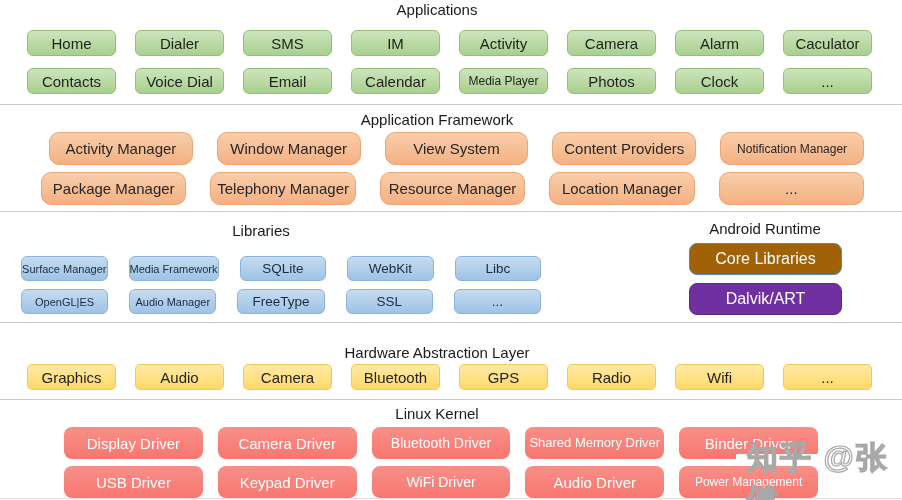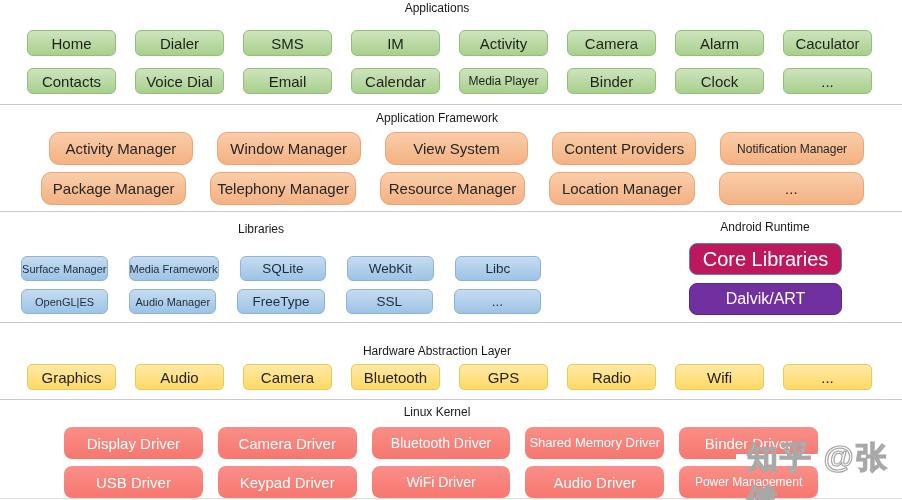--- a/index.html
+++ b/index.html
@@ -5,21 +5,21 @@
   * { margin:0; padding:0; box-sizing:border-box; }
   body { font-family:"Liberation Sans", sans-serif; background:#ffffff; }
   #stage {
     position:relative; width:902px; height:500px; background:#ffffff;
     overflow:hidden; font-family:"Liberation Sans", sans-serif;
   }
   .layer { position:absolute; left:0; width:902px; }
   .layer.bordered { border-top:1px solid #c9c9c9; }
   .layer-title {
     position:absolute; top:0; left:0; right:28px; text-align:center;
-    font-size:12px; color:#1a1a1a;
+    font-size:15px; color:#1a1a1a;
   }
   .boxrow { position:absolute; display:flex; }
   .box {
     display:flex; align-items:center; justify-content:center;
     text-align:center; flex:1 1 0; white-space:nowrap;
   }
   
   .green {
     background:linear-gradient(#cde4bd, #a8d08d);
     border:1px solid #93bf76; border-radius:6px;
@@ -32,22 +32,22 @@
     color:#262626; font-size:15px;
   }
   
   .blue {
     background:linear-gradient(#c6dcf0, #9dc3e6);
     border:1px solid #8cb4da; border-radius:6px;
     color:#1c2b3a; font-size:13.5px;
   }
   
   .core-blue {
-    background:#be185d; border:1px solid #4a8ac2; border-radius:8px;
-    color:#ffffff; font-size:20px;
+    background:#a16207; border:1px solid #4a8ac2; border-radius:8px;
+    color:#ffffff; font-size:16px;
   }
   .purple {
     background:#7030a0; border:1px solid #5f2689; border-radius:8px;
     color:#ffffff; font-size:16px;
   }
   
   .yellow {
     background:linear-gradient(#ffe9a6, #ffd966);
     border:1px solid #eec955; border-radius:5px;
     color:#1f1f1f; font-size:15px;
@@ -96,21 +96,21 @@
       <div class="box green">Camera</div>
       <div class="box green">Alarm</div>
       <div class="box green">Caculator</div>
     </div>
     <div class="boxrow apps-row" style="top:68px;">
       <div class="box green">Contacts</div>
       <div class="box green">Voice Dial</div>
       <div class="box green">Email</div>
       <div class="box green">Calendar</div>
       <div class="box green small12">Media Player</div>
-      <div class="box green">Binder</div>
+      <div class="box green">Photos</div>
       <div class="box green">Clock</div>
       <div class="box green">...</div>
     </div>
   </div>
 
   <div class="layer bordered" style="top:104px; height:107px;">
     <div class="layer-title" style="top:6px;">Application Framework</div>
     <div class="boxrow fw-row" style="top:27px;padding-left:8px;">
       <div class="box orange">Activity Manager</div>
       <div class="box orange">Window Manager</div>

